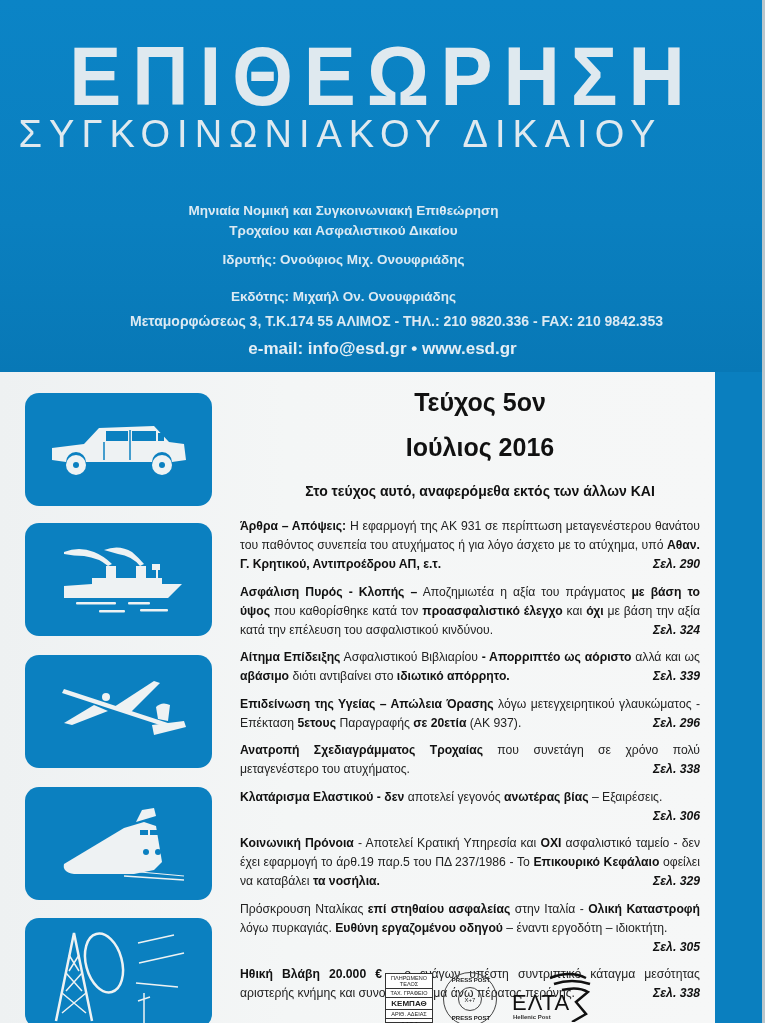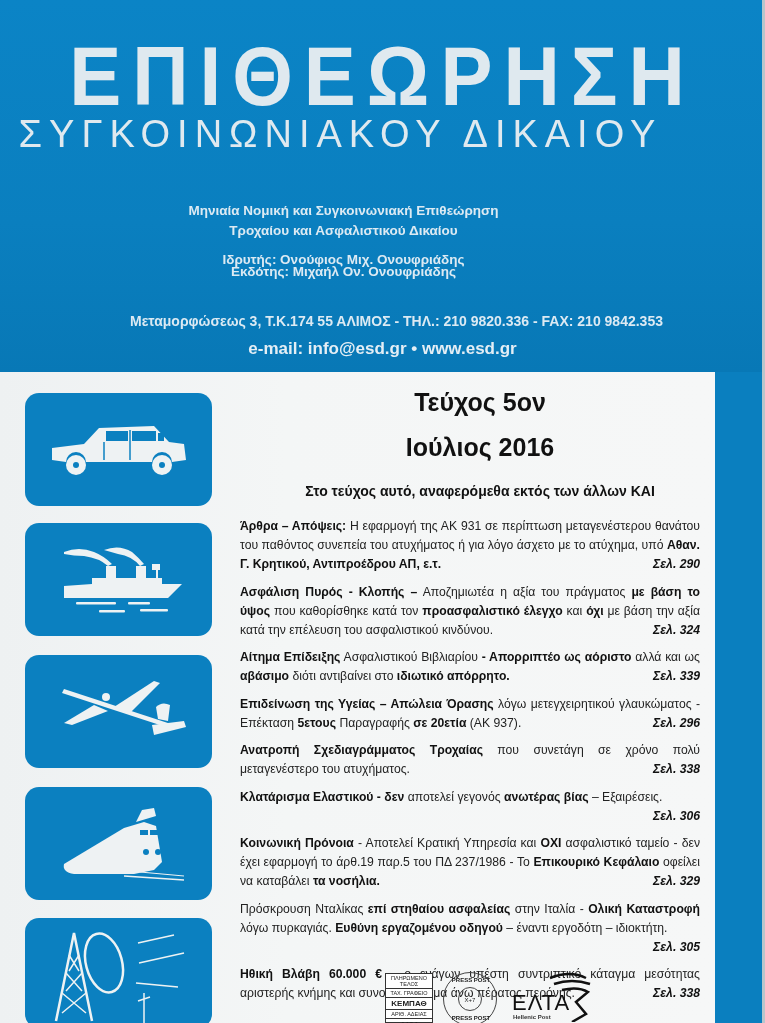--- a/index.html
+++ b/index.html
@@ -51,21 +51,21 @@
 </style>
 </head>
 <body>
 
 <div class="header">
   <div class="title">ΕΠΙΘΕΩΡΗΣΗ</div>
   <div class="subtitle">ΣΥΓΚΟΙΝΩΝΙΑΚΟΥ ΔΙΚΑΙΟΥ</div>
   <div class="desc" style="top:202px">Μηνιαία Νομική και Συγκοινωνιακή Επιθεώρηση</div>
   <div class="desc" style="top:222px">Τροχαίου και Ασφαλιστικού Δικαίου</div>
   <div class="desc" style="top:251px">Ιδρυτής: Ονούφιος Μιχ. Ονουφριάδης</div>
-  <div class="desc" style="top:263px">Εκδότης: Μιχαήλ Ον. Ονουφριάδης</div>
+  <div class="desc" style="top:288px">Εκδότης: Μιχαήλ Ον. Ονουφριάδης</div>
   <div class="contact">Μεταμορφώσεως 3, Τ.Κ.174 55  ΑΛΙΜΟΣ - ΤΗΛ.: 210 9820.336 - FAX: 210 9842.353</div>
   <div class="web">e-mail: info@esd.gr • www.esd.gr</div>
 </div>
 
 <div class="panel"></div>
 <div class="right-strip"></div>
 <div class="edge"></div>
 
 <div class="card" style="top:393px">
   <svg width="150" height="60" viewBox="0 0 150 60">
@@ -134,21 +134,21 @@
 
 <div class="articles" id="articles">
     <div class="article"><b>Άρθρα – Απόψεις:</b><span> Η εφαρμογή της ΑΚ 931 σε περίπτωση μεταγενέστερου θανάτου του παθόντος συνεπεία του ατυχήματος ή για λόγο άσχετο με το ατύχημα, υπό </span><b>Αθαν. Γ. Κρητικού, Αντιπροέδρου ΑΠ, ε.τ.</b><span class="page">Σελ. 290</span></div>
     <div class="article"><b>Ασφάλιση Πυρός - Κλοπής –</b><span> Αποζημιωτέα η αξία του πράγματος </span><b>με βάση το ύψος</b><span> που καθορίσθηκε κατά τον </span><b>προασφαλιστικό έλεγχο</b><span> και </span><b>όχι</b><span> με βάση την αξία κατά την επέλευση του ασφαλιστικού κινδύνου.</span><span class="page">Σελ. 324</span></div>
     <div class="article"><b>Αίτημα Επίδειξης</b><span> Ασφαλιστικού Βιβλιαρίου </span><b>- Απορριπτέο ως αόριστο</b><span> αλλά και ως </span><b>αβάσιμο</b><span> διότι αντιβαίνει στο </span><b>ιδιωτικό απόρρητο.</b><span class="page">Σελ. 339</span></div>
     <div class="article"><b>Επιδείνωση της Υγείας – Απώλεια Όρασης</b><span> λόγω μετεγχειρητικού γλαυκώματος  - Επέκταση </span><b>5ετους</b><span> Παραγραφής </span><b>σε 20ετία</b><span> (ΑΚ 937).</span><span class="page">Σελ. 296</span></div>
     <div class="article"><b>Ανατροπή Σχεδιαγράμματος Τροχαίας</b><span> που συνετάγη σε χρόνο πολύ μεταγενέστερο του ατυχήματος.</span><span class="page">Σελ. 338</span></div>
     <div class="article"><b>Κλατάρισμα Ελαστικού - δεν</b><span> αποτελεί γεγονός  </span><b>ανωτέρας βίας</b><span> – Εξαιρέσεις.</span><span class="page">Σελ. 306</span></div>
     <div class="article"><b>Κοινωνική Πρόνοια</b><span> - Αποτελεί Κρατική Υπηρεσία και </span><b>ΟΧΙ</b><span> ασφαλιστικό ταμείο - δεν έχει εφαρμογή το άρθ.19 παρ.5 του ΠΔ 237/1986 - Το </span><b>Επικουρικό Κεφάλαιο</b><span> οφείλει να καταβάλει </span><b>τα νοσήλια.</b><span class="page">Σελ. 329</span></div>
     <div class="article"><span>Πρόσκρουση Νταλίκας </span><b>επί στηθαίου ασφαλείας</b><span> στην Ιταλία - </span><b>Ολική Καταστροφή</b><span> λόγω πυρκαγιάς. </span><b>Ευθύνη εργαζομένου οδηγού</b><span> – έναντι  εργοδότη – ιδιοκτήτη.</span><span class="page">Σελ. 305</span></div>
-    <div class="article"><b>Ηθική Βλάβη 60.000 €</b><span> - ο ενάγων υπέστη συντριπτικό κάταγμα μεσότητας αριστερής κνήμης και συνοδό κάταγμα άνω πέρατος περόνης.</span><span class="page">Σελ. 338</span></div>
+    <div class="article"><b>Ηθική Βλάβη 20.000 €</b><span> - ο ενάγων υπέστη συντριπτικό κάταγμα μεσότητας αριστερής κνήμης και συνοδό κάταγμα άνω πέρατος περόνης.</span><span class="page">Σελ. 338</span></div>
   </div>
 
 <div class="stamps">
   <div class="permit">
     <div>ΠΛΗΡΩΜΕΝΟ ΤΕΛΟΣ</div>
     <div>ΤΑΧ. ΓΡΑΦΕΙΟ</div>
     <div class="big">ΚΕΜΠΑΘ</div>
     <div>ΑΡΙΘ. ΑΔΕΙΑΣ</div>
     <div class="big" style="border:none">4434</div>
   </div>

